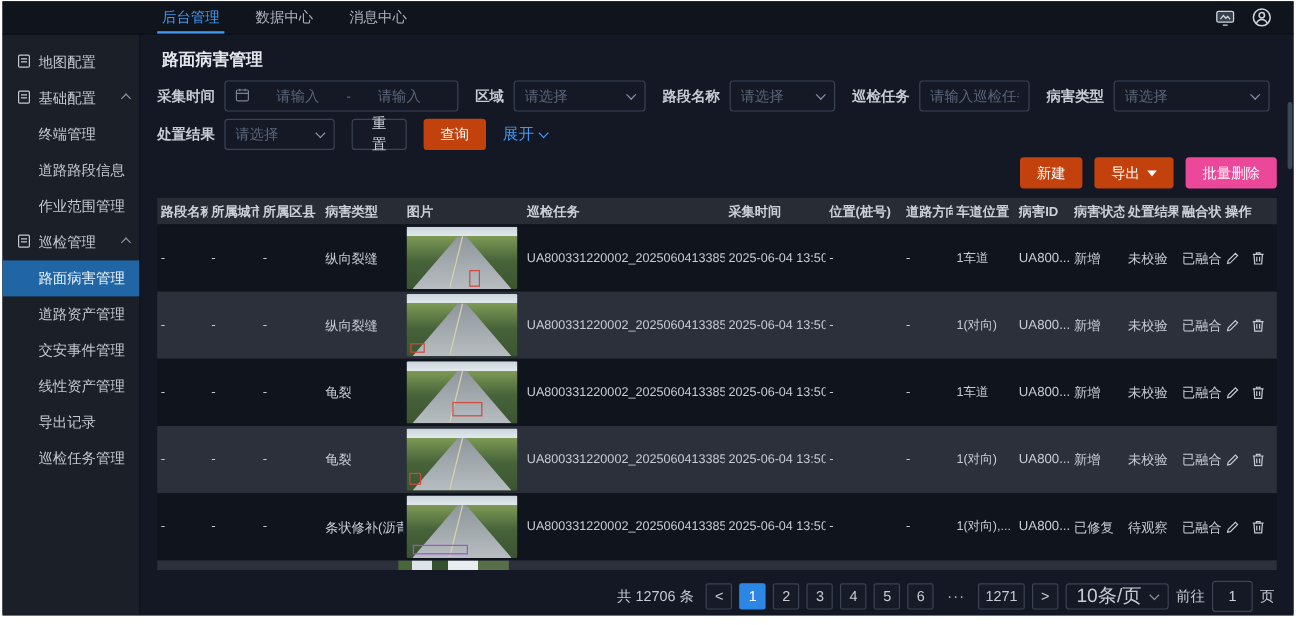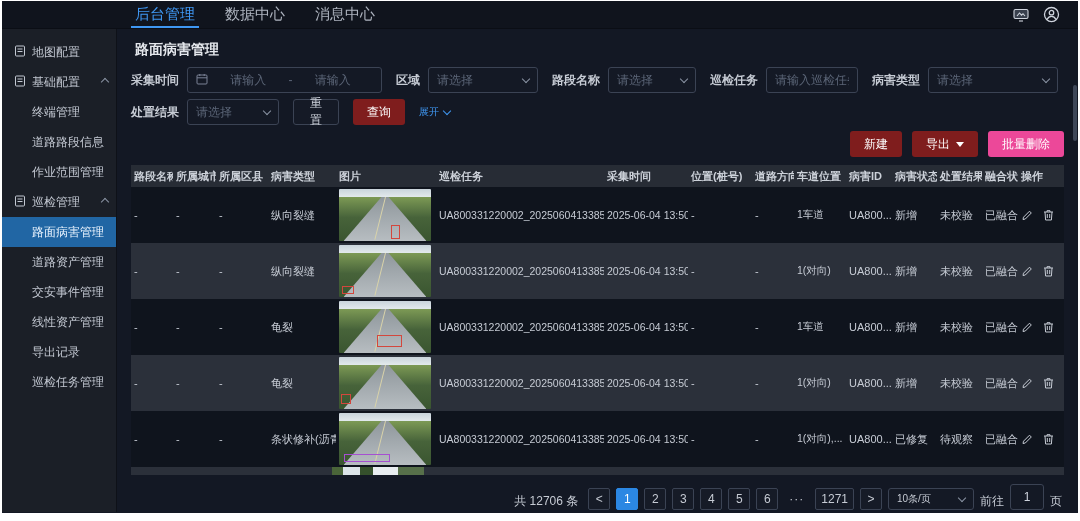--- a/index.html
+++ b/index.html
@@ -2,21 +2,21 @@
 <html><head>
 <meta charset="utf-8">
 <style>
   *{margin:0;padding:0;box-sizing:border-box}
   html,body{width:1080px;height:521px;background:#ffffff;font-family:"Liberation Sans","DejaVu Sans",sans-serif;overflow:hidden}
   .frame{position:relative;width:1076px;height:512px;margin:1px auto 0;background:#131824;overflow:hidden}
 
   
   .topbar{display:flex;align-items:stretch;justify-content:space-between;height:28px;background:#10141d;border-bottom:1px solid #0b0e15}
   .tabs{display:flex;margin-left:133px;gap:30px}
-  .tab{display:flex;align-items:center;font-size:15px;color:#aeb4bf;cursor:pointer;position:relative}
+  .tab{display:flex;align-items:center;font-size:12px;color:#aeb4bf;cursor:pointer;position:relative}
   .tab.active{color:#3f97f2}
   .tab.active::after{content:"";position:absolute;left:-4px;right:-4px;bottom:0;height:2px;background:#3f97f2}
   .topbar-right{display:flex;align-items:center;gap:14px;padding-right:18px;color:#cfd4dd}
   .tb-icon{display:flex;align-items:center;cursor:pointer}
 
   
   .body{display:flex;height:483px}
   .sidebar{width:115px;background:#1b1f27;border-right:1px solid #0e1118;padding-top:8px;flex-shrink:0}
   .s-item{display:flex;align-items:center;height:30px;padding:0 8px 0 12px;font-size:12px;color:#c3c8d2;cursor:pointer;gap:6px;white-space:nowrap}
   .s-item.child{padding-left:30px}
@@ -33,23 +33,23 @@
   .f-group{display:flex;align-items:center;gap:8px}
   .f-label{font-size:12px;color:#c6cbd4;font-weight:bold;white-space:nowrap}
   .ctrl{display:flex;align-items:center;height:26px;background:#141925;border:1px solid #3b4354;border-radius:3px;font-size:12px;color:#5b6577;padding:0 8px;cursor:pointer}
   .ctrl .ph{color:#5b6577;white-space:nowrap;overflow:hidden}
   .select{justify-content:space-between;gap:6px}
   .date-range{width:195px;justify-content:space-between;gap:5px}
   input.txt{height:26px;background:#141925;border:1px solid #3b4354;border-radius:3px;font-size:12px;color:#cfd4dd;padding:0 8px;outline:none;font-family:inherit}
   input.txt::placeholder{color:#5b6577}
   .btn{height:26px;border:none;border-radius:3px;font-size:12px;cursor:pointer;padding:0 14px;font-family:inherit;display:flex;align-items:center;gap:6px;justify-content:center}
   .btn.ghost{background:#151a26;border:1px solid #3b4354;color:#cdd2db}
-  .btn.blue{background:#7f1d1d;color:#fff}
+  .btn.blue{background:#c2410c;color:#fff}
   .btn.red{background:#ec4899;color:#fff}
-  .link{display:flex;align-items:center;gap:5px;color:#3f97f2;font-size:10px;cursor:pointer}
+  .link{display:flex;align-items:center;gap:5px;color:#3f97f2;font-size:13px;cursor:pointer}
   .link .chev{border-color:#3f97f2}
   .caret-down{width:0;height:0;border-left:4px solid transparent;border-right:4px solid transparent;border-top:5px solid #fff}
 
   .actions-row{display:flex;justify-content:flex-end;gap:10px;margin:6px 0 8px}
 
   
   .table{font-size:11px;color:#c6cbd4}
   .thead{display:flex;align-items:center;height:22px;background:#272c35;font-weight:bold;color:#ccd1d9}
   .trow{display:flex;align-items:center;height:56px}
   .trow.odd{background:#0f141d}
@@ -77,26 +77,26 @@
   .det.r2{left:41%;top:66%;width:27%;height:22%}
   .det.r3{left:2%;top:72%;width:11%;height:18%}
   .det.r4{left:5%;top:78%;width:50%;height:16%}
 
   
   .trow.partial{height:8px;background:#2b303a;overflow:hidden;align-items:flex-start}
   .partial-img{margin-left:201px;width:92px;height:8px;
     background:linear-gradient(90deg,#4a6539 0 12%,#dce4e8 12% 30%,#35502c 30% 45%,#e8edf0 45% 72%,#57704a 72% 100%)}
 
   
-  .pager{display:flex;justify-content:flex-end;align-items:flex-end;gap:6px;padding:9px 2px 0;font-size:12px;color:#c6cbd4}
+  .pager{display:flex;justify-content:flex-end;align-items:center;gap:6px;padding:9px 2px 0;font-size:12px;color:#c6cbd4}
   .total{margin-right:4px}
   .pg{min-width:22px;height:22px;border:1px solid #3b4354;background:#161b27;color:#c6cbd4;border-radius:2px;font-size:12px;cursor:pointer;display:flex;align-items:center;justify-content:center;padding:0 5px;font-family:inherit}
   .pg.active{background:#2b87e3;border-color:#2b87e3;color:#fff}
   .pg.dots{border:none;background:none;letter-spacing:1px}
-  .psize{height:22px;font-size:10px;color:#c6cbd4;width:86px}
+  .psize{height:22px;font-size:16px;color:#c6cbd4;width:86px}
   .psize .ph{color:#c6cbd4}
   .goto{width:34px;height:22px;text-align:center}
 
   .vthumb{position:absolute;right:1px;top:56px;width:4px;height:56px;background:#3e4758;border-radius:2px;cursor:pointer}
 </style>
 </head>
 <body>
 
 <div class="frame">
 

